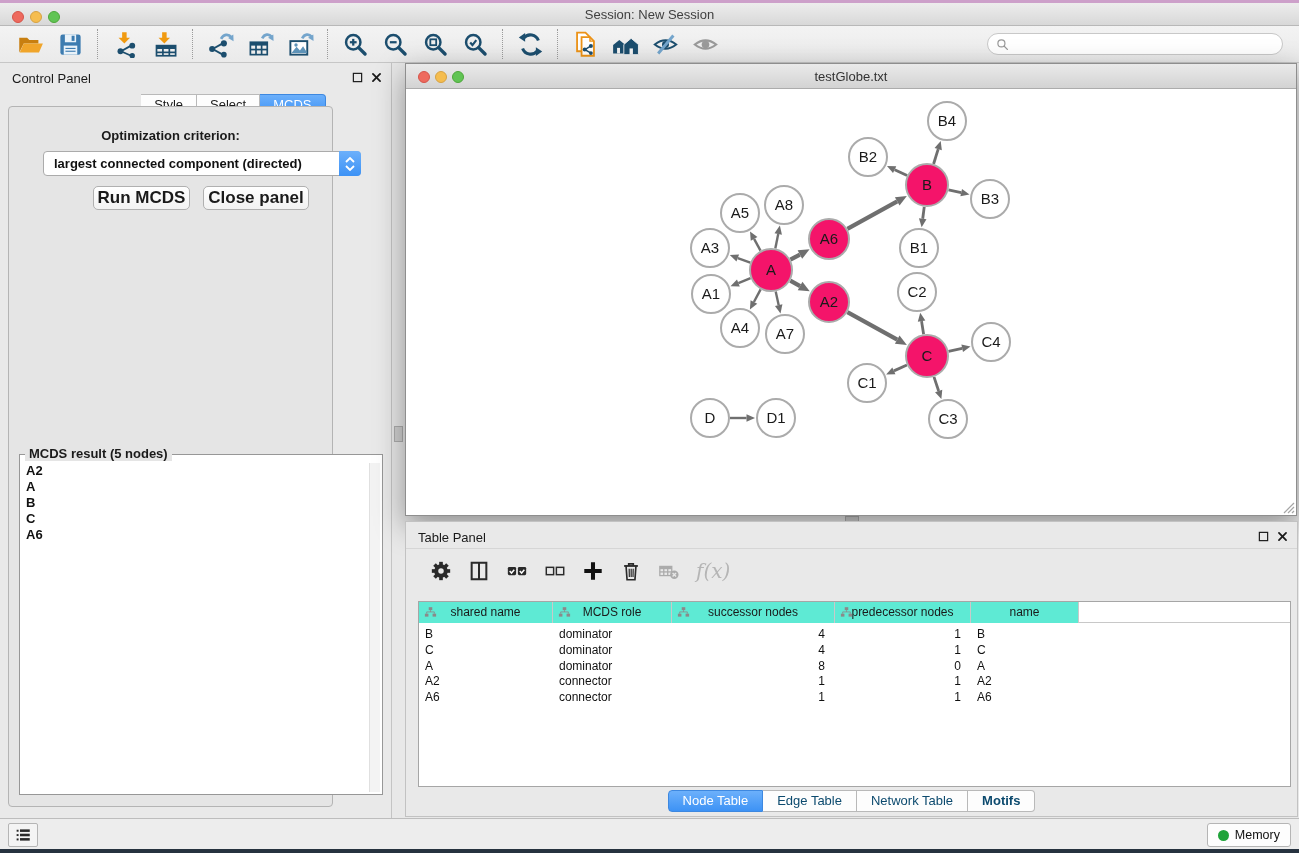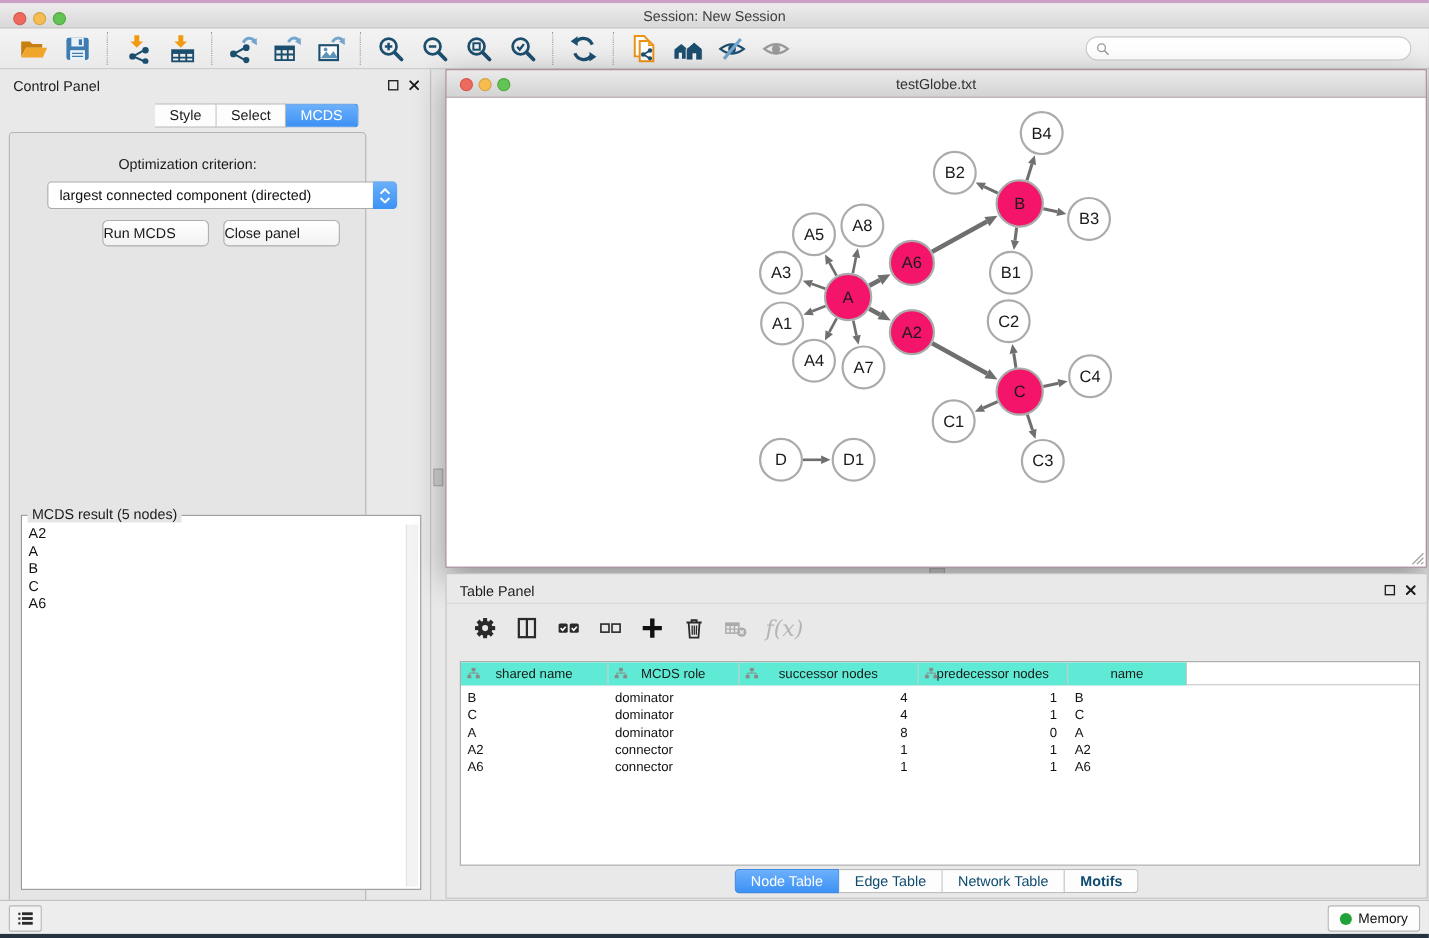--- a/index.html
+++ b/index.html
@@ -29,27 +29,27 @@
   
   .control-panel { position:absolute; left:0; top:63px; width:392px; height:755px; background:#E9E9E9; border-right:1px solid #C4C4C4; }
   .panel-header-title { position:absolute; left:12px; top:8px; font-size:13px; color:#1A1A1A; }
   .ph-icons { position:absolute; right:8px; top:8px; display:flex; gap:6px; }
   .ph-icons svg { width:13px; height:13px; }
   .cp-tabs { position:absolute; left:0; top:31px; width:100%; display:flex; justify-content:center; }
   .cp-tab { height:22px; line-height:20px; padding:0 13px; font-size:13px; color:#1A1A1A; background:#FDFDFD; border:1px solid #B9B9B9; border-left:none; }
   .cp-tab:first-child { border-left:1px solid #B9B9B9; border-radius:4px 0 0 4px;margin-top:32px; }
   .cp-tab:last-child { border-radius:0 4px 4px 0; }
   .cp-tab.active { background:linear-gradient(#6CB0FB,#3D92F5); color:#fff; border-color:#3D88E0; }
-  .cp-body { position:absolute; left:8px; top:57px; width:325px; height:701px; background:#E5E5E5; border:1px solid #B4B4B4; border-radius:4px; }
+  .cp-body { position:absolute; left:8px; top:43px; width:325px; height:701px; background:#E5E5E5; border:1px solid #B4B4B4; border-radius:4px;font-weight:bold; }
   .opt-label { position:absolute; left:0; right:0; top:21px; text-align:center; font-size:13px; color:#1A1A1A; }
   .dropdown { position:absolute; left:34px; top:44px; width:318px; height:25px; background:#fff; border:1px solid #ABABAB; border-radius:4px; display:flex; align-items:center; }
   .dropdown .dd-text { flex:1; font-size:13px; padding-left:10px; color:#111; white-space:nowrap; overflow:hidden; }
   .dd-stepper { width:22px; height:25px; margin:-1px -1px -1px 0; background:linear-gradient(#6CB0FB,#3D92F5); border-radius:0 4px 4px 0; display:flex; flex-direction:column; align-items:center; justify-content:center; gap:2px; }
   .cp-buttons { position:absolute; left:0; top:79px; width:100%; }
-  .btn { position:absolute; height:24px; background:linear-gradient(#FFFFFF,#F2F2F2); border:1px solid #B0B0B0; border-radius:5px; font-size:13px; color:#1A1A1A; line-height:22px; }
+  .btn { position:absolute; height:24px; background:linear-gradient(#FFFFFF,#F2F2F2); border:1px solid #B0B0B0; border-radius:5px; font-size:17px; color:#1A1A1A; text-align:center; line-height:22px; }
   .btn-run { left:84px; width:97px; }
   .btn-close { left:194px; width:106px; }
   .mcds-fieldset { position:absolute; left:10px; top:347px; width:364px; height:341px; background:#fff; border:1px solid #979797; }
   .mcds-legend { position:absolute; left:5px; top:-9px; background:#E5E5E5; padding:0 4px; font-size:13px; color:#1A1A1A; }
   .mcds-list { position:absolute; left:2px; top:8px; right:14px; bottom:2px; overflow:hidden; }
   .mcds-item { font-size:13px; line-height:16px; padding-left:4px; color:#111; }
   .mcds-scroll { position:absolute; right:2px; top:8px; bottom:2px; width:11px; background:#F3F3F3; border-left:1px solid #E0E0E0; }
 
   
   .split-v { position:absolute; left:394px; top:426px; width:9px; height:16px; background:#CFCFCF; border:1px solid #ADADAD; }

